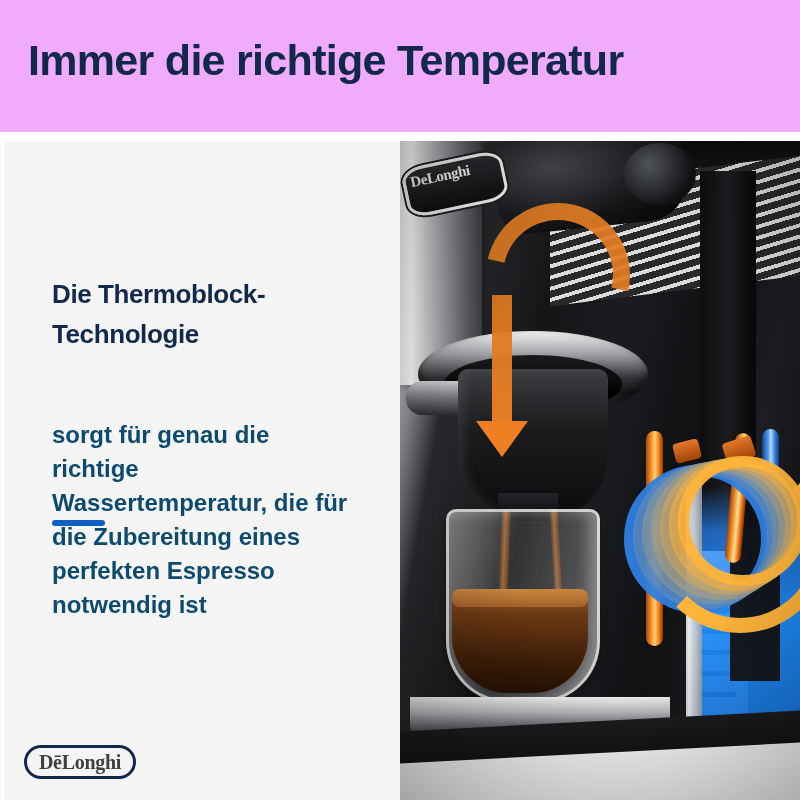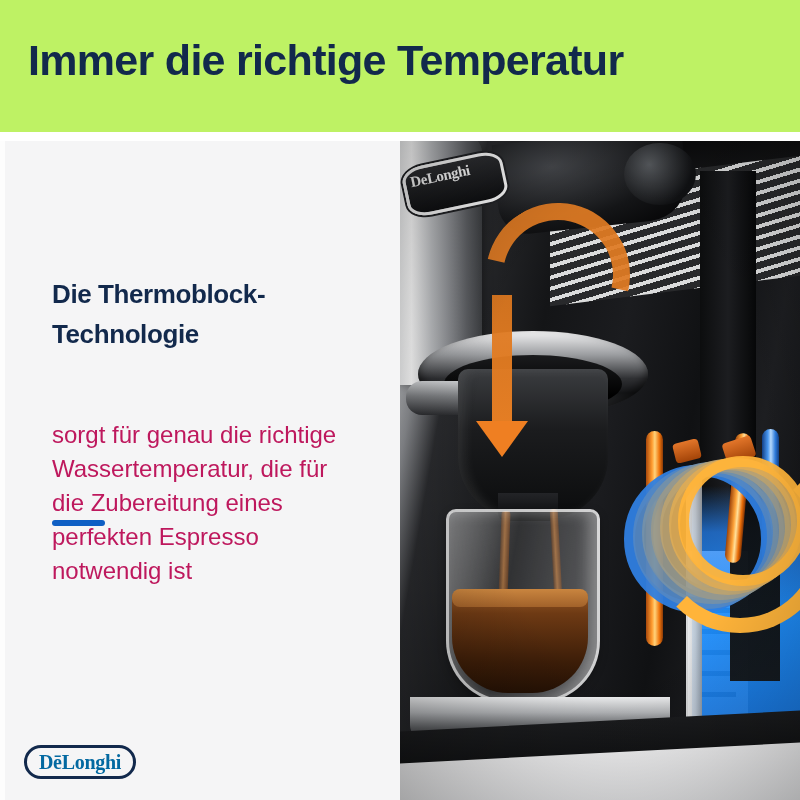--- a/index.html
+++ b/index.html
@@ -20,21 +20,21 @@
     height: 800px;
     background: #f6f6f7;
     overflow: hidden;
   }
 
   
   #header-band {
     position: absolute;
     left: 0; top: 0;
     width: 800px; height: 132px;
-    background: #bef264;
+    background: #f0abfc;
   }
   #headline {
     position: absolute;
     left: 28px;
     top: 33px;
     font-size: 43px;
     line-height: 54px;
     font-weight: 700;
     letter-spacing: -0.7px;
     color: #12294c;
@@ -81,22 +81,22 @@
     border-radius: 3px;
     background: #0f5fc4;
   }
   #body-text {
     position: absolute;
     left: 52px;
     top: 277px;
     width: 300px;
     font-size: 24px;
     line-height: 34px;
-    font-weight: 400;
-    color: #be185d;
+    font-weight: 700;
+    color: #0c4a6e;
   }
 
   
   #logo-wrap {
     position: absolute;
     left: 24px;
     top: 745px;
     width: 112px;
     height: 34px;
   }
@@ -115,21 +115,21 @@
     left: 0; top: 0;
     width: 112px;
     height: 34px;
     display: flex;
     align-items: center;
     justify-content: center;
     font-family: "Liberation Serif", serif;
     font-size: 20px;
     font-weight: 700;
     letter-spacing: -0.3px;
-    color: #0369a1;
+    color: #404040;
   }
 
   
   #image-panel {
     position: absolute;
     left: 400px; top: 141px;
     width: 400px; height: 659px;
     overflow: hidden;
     background: #0a0a0b;
   }

